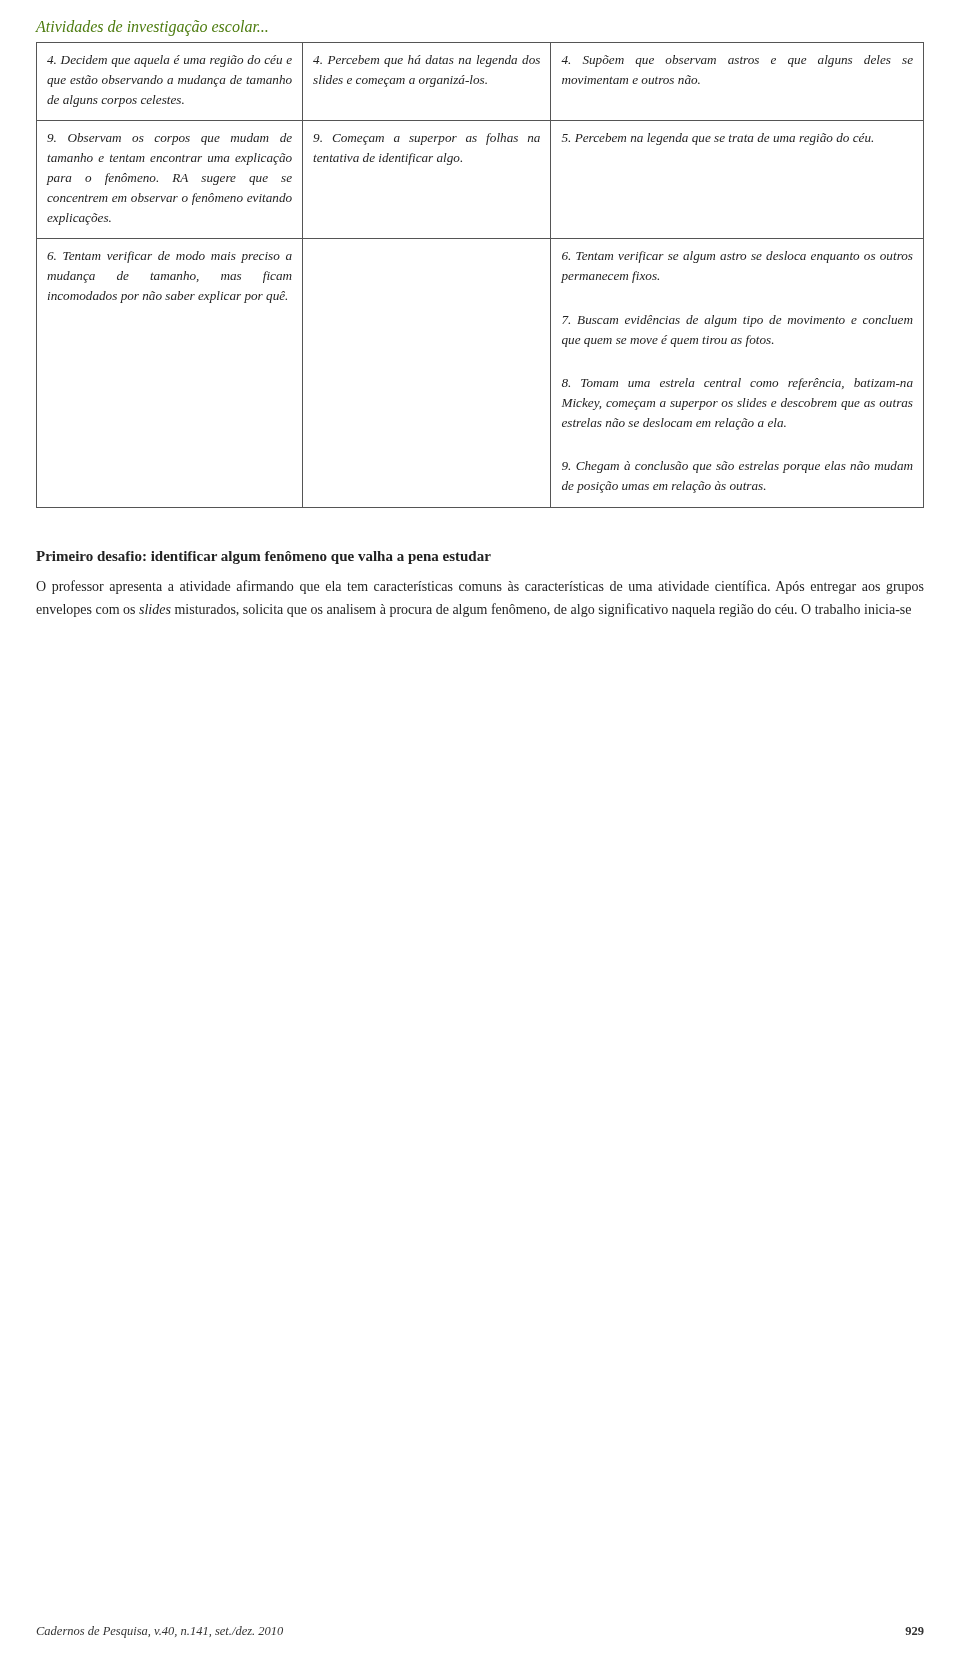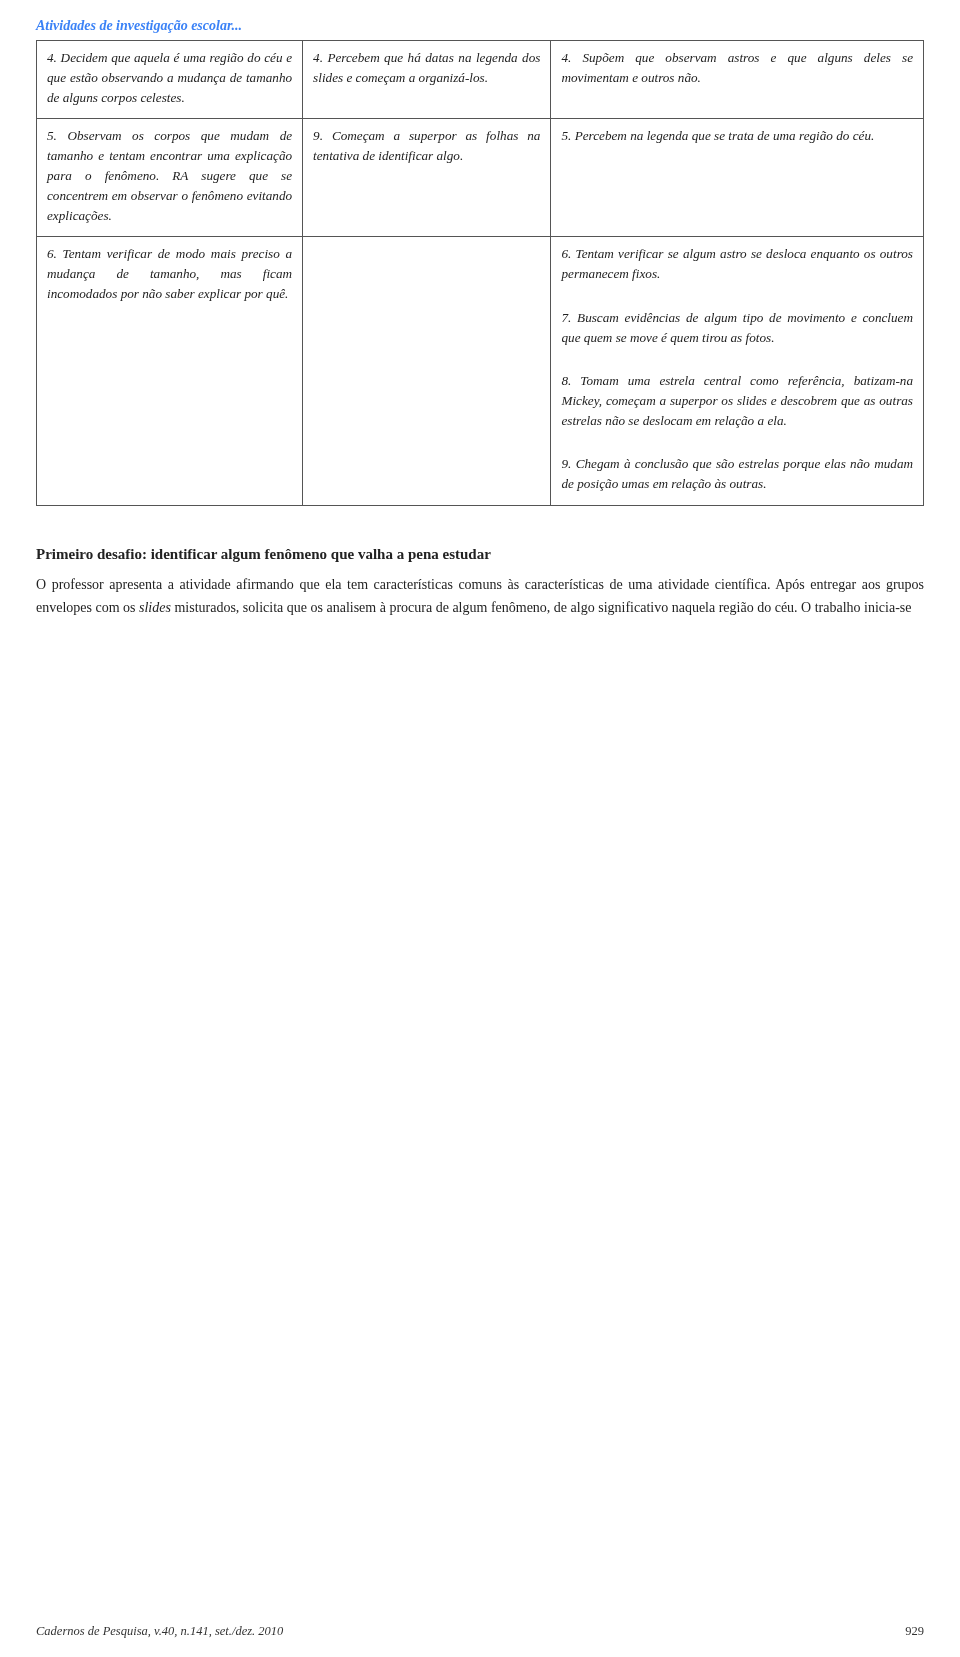--- a/index.html
+++ b/index.html
@@ -7,25 +7,24 @@
       font-family: 'Times New Roman', Times, serif;
       font-size: 14px;
       color: #222;
       background: #fff;
       width: 960px;
       min-height: 1657px;
       padding: 0;
     }
 
     .page-header {
-      font-size: 14px;
+      font-size: 16px;
       font-style: italic;
       padding: 18px 36px 6px 36px;
-      color: #3b82f6;
-      font-weight: bold;
+      color: #4d7c0f;
     }
 
     .continuation {
       font-size: 13px;
       padding: 2px 36px 10px 36px;
       color: #333;
     }
 
     .table-wrapper {
       padding: 0 36px;
@@ -75,21 +74,21 @@
       padding: 0 36px;
       display: flex;
       justify-content: space-between;
       font-size: 12.5px;
       color: #333;
       font-style: italic;
     }
 
     .page-footer span:last-child {
       font-style: normal;
-      font-weight: normal;
+      font-weight: bold;
     }
 
     .col1 { width: 30%; }
     .col2 { width: 28%; }
     .col3 { width: 42%; }
   </style>
 </head>
 <body>
 
 <div>
@@ -107,21 +106,21 @@
         <td class="col2">
           <p>4. Percebem que há datas na legenda dos slides e começam a organizá-los.</p>
         </td>
         <td class="col3">
           <p>4. Supõem que observam astros e que alguns deles se movimentam e outros não.</p>
         </td>
       </tr>
 
       <tr>
         <td class="col1">
-          <p>5. Observam os corpos que mudam de tamanho e tentam encontrar uma explicação para o fenômeno. RA sugere que se concentrem em observar o fenômeno evitando explicações.</p>
+          <p>9. Observam os corpos que mudam de tamanho e tentam encontrar uma explicação para o fenômeno. RA sugere que se concentrem em observar o fenômeno evitando explicações.</p>
         </td>
         <td class="col2">
           <p>9. Começam a superpor as folhas na tentativa de identificar algo.</p>
         </td>
         <td class="col3">
           <p>5. Percebem na legenda que se trata de uma região do céu.</p>
         </td>
       </tr>
 
       <tr>

